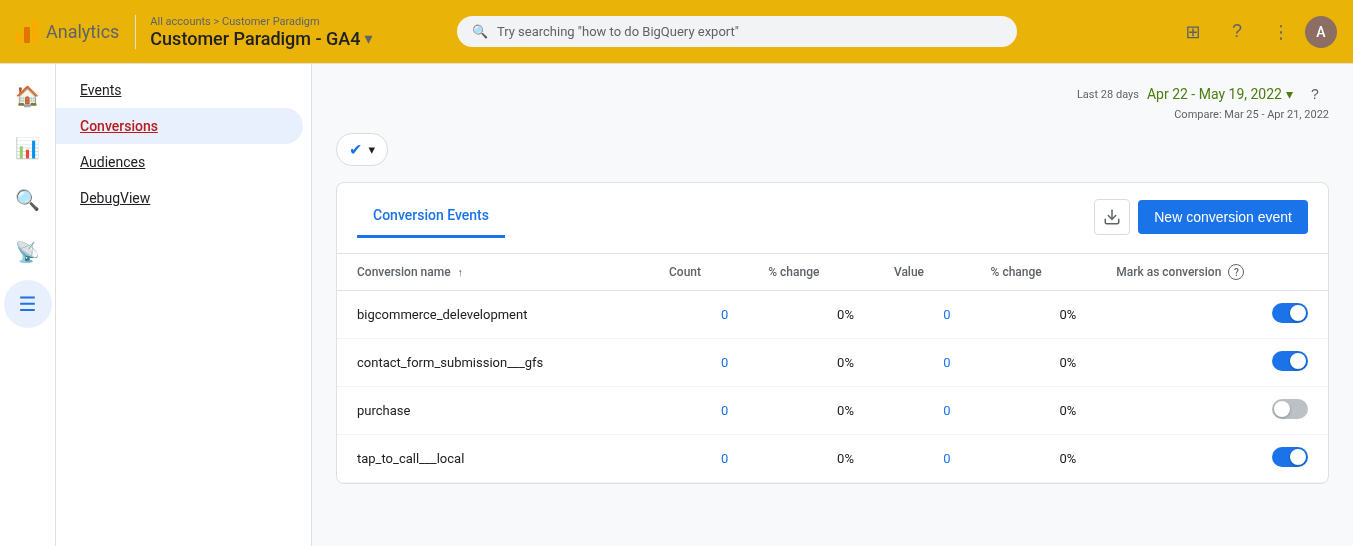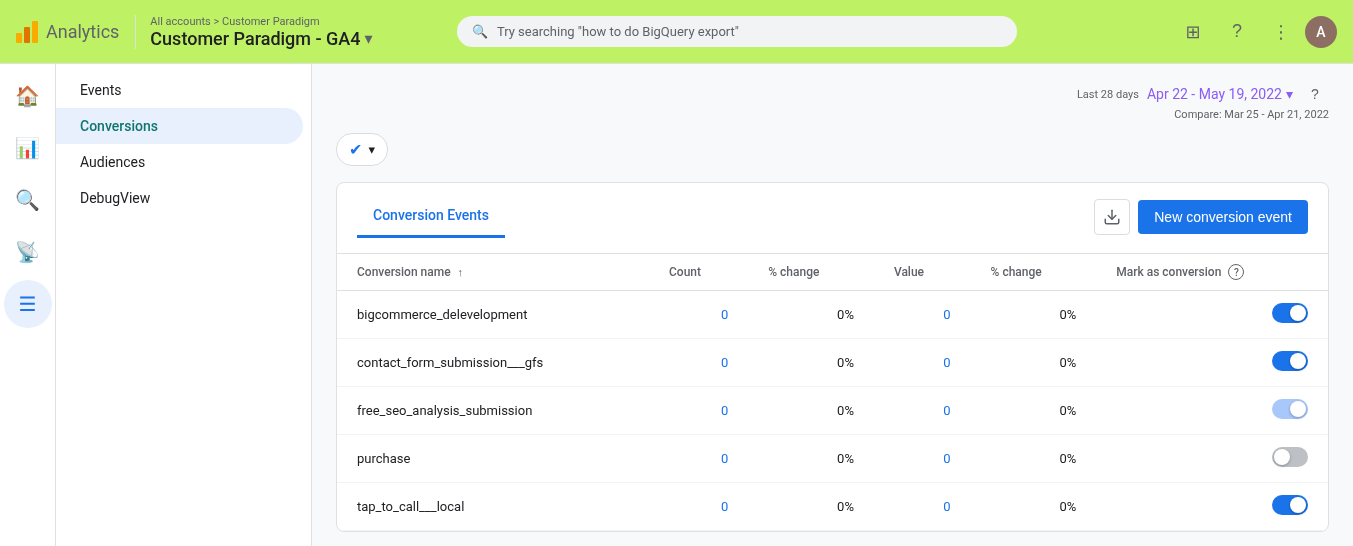--- a/index.html
+++ b/index.html
@@ -1,21 +1,21 @@
 <!DOCTYPE html>
 <html><head>
   <meta charset="utf-8">
   <style>
     * { box-sizing: border-box; margin: 0; padding: 0; }
     body { font-family: 'Google Sans', Roboto, Arial, sans-serif; font-size: 13px; color: #202124; background: #f8f9fa; }
 
     
     .topbar {
       display: flex; align-items: center; height: 64px;
-      background: #bef264; border-bottom: 1px solid #e0e0e0;
+      background: #eab308; border-bottom: 1px solid #e0e0e0;
       padding: 0 16px; gap: 12px; position: relative; z-index: 10;
     }
     .logo { display: flex; align-items: center; gap: 8px; }
     .logo-bars { display: flex; align-items: flex-end; gap: 2px; height: 22px; }
     .logo-bars span { display: block; background: #f9ab00; border-radius: 1px; }
     .logo-bars span:nth-child(1) { width: 6px; height: 10px; }
     .logo-bars span:nth-child(2) { width: 6px; height: 16px; background: #e37400; }
     .logo-bars span:nth-child(3) { width: 6px; height: 22px; background: #f9ab00; }
     .logo-text { font-size: 18px; color: #5f6368; font-weight: 400; }
 
@@ -55,34 +55,34 @@
     }
     .side-icon.active { background: #e8f0fe; color: #1a73e8; }
 
     
     .nav-panel {
       width: 256px; background: #fff; border-right: 1px solid #e0e0e0;
       padding: 8px 0; overflow-y: auto;
     }
     .nav-item {
       padding: 10px 24px; cursor: pointer; font-size: 14px; color: #202124;
-      display: flex; align-items: flex-end; border-radius: 0 24px 24px 0; margin-right: 8px;
-    }
-    .nav-item.active { background: #e8f0fe; color: #0f766e; font-weight: 500; }
+      display: flex; align-items: flex-end; border-radius: 0 24px 24px 0; margin-right: 8px; text-decoration: underline;
+    }
+    .nav-item.active { background: #e8f0fe; color: #b91c1c; font-weight: 500; }
 
     
     .main { flex: 1; overflow-y: auto; padding: 16px 24px; background: #f8f9fa; }
 
     
     .date-bar {
       display: flex; justify-content: flex-end; align-items: flex-start; gap: 8px; margin-bottom: 12px;
     }
     .date-range { text-align: right; }
     .date-label { font-size: 11px; color: #5f6368; }
-    .date-value { font-size: 14px; color: #8b5cf6; cursor: pointer; display: flex; align-items: center; gap: 4px; }
+    .date-value { font-size: 14px; color: #4d7c0f; cursor: pointer; display: flex; align-items: center; gap: 4px; }
     .compare-date { font-size: 11px; color: #5f6368; }
 
     
     .filter-bar { display: flex; align-items: center; margin-bottom: 16px; }
     .filter-chip {
       display: flex; align-items: center; gap: 6px;
       border: 1px solid #dadce0; border-radius: 16px; padding: 6px 12px;
       cursor: pointer; background: #fff; font-size: 13px; color: #202124;
     }
     .filter-chip .check { color: #1a73e8; font-size: 16px; }
@@ -303,34 +303,20 @@
     <td class="right">0%</td>
     <td class="right">
       <div class="toggle">
         <div class="toggle-track on">
           <div class="toggle-thumb"></div>
         </div>
       </div>
     </td>
   </tr>
             <tr>
-    <td>free_seo_analysis_submission</td>
-    <td class="right blue">0</td>
-    <td class="right">0%</td>
-    <td class="right blue">0</td>
-    <td class="right">0%</td>
-    <td class="right">
-      <div class="toggle">
-        <div class="toggle-track on-light">
-          <div class="toggle-thumb"></div>
-        </div>
-      </div>
-    </td>
-  </tr>
-            <tr>
     <td>purchase</td>
     <td class="right blue">0</td>
     <td class="right">0%</td>
     <td class="right blue">0</td>
     <td class="right">0%</td>
     <td class="right">
       <div class="toggle">
         <div class="toggle-track off">
           <div class="toggle-thumb"></div>
         </div>

